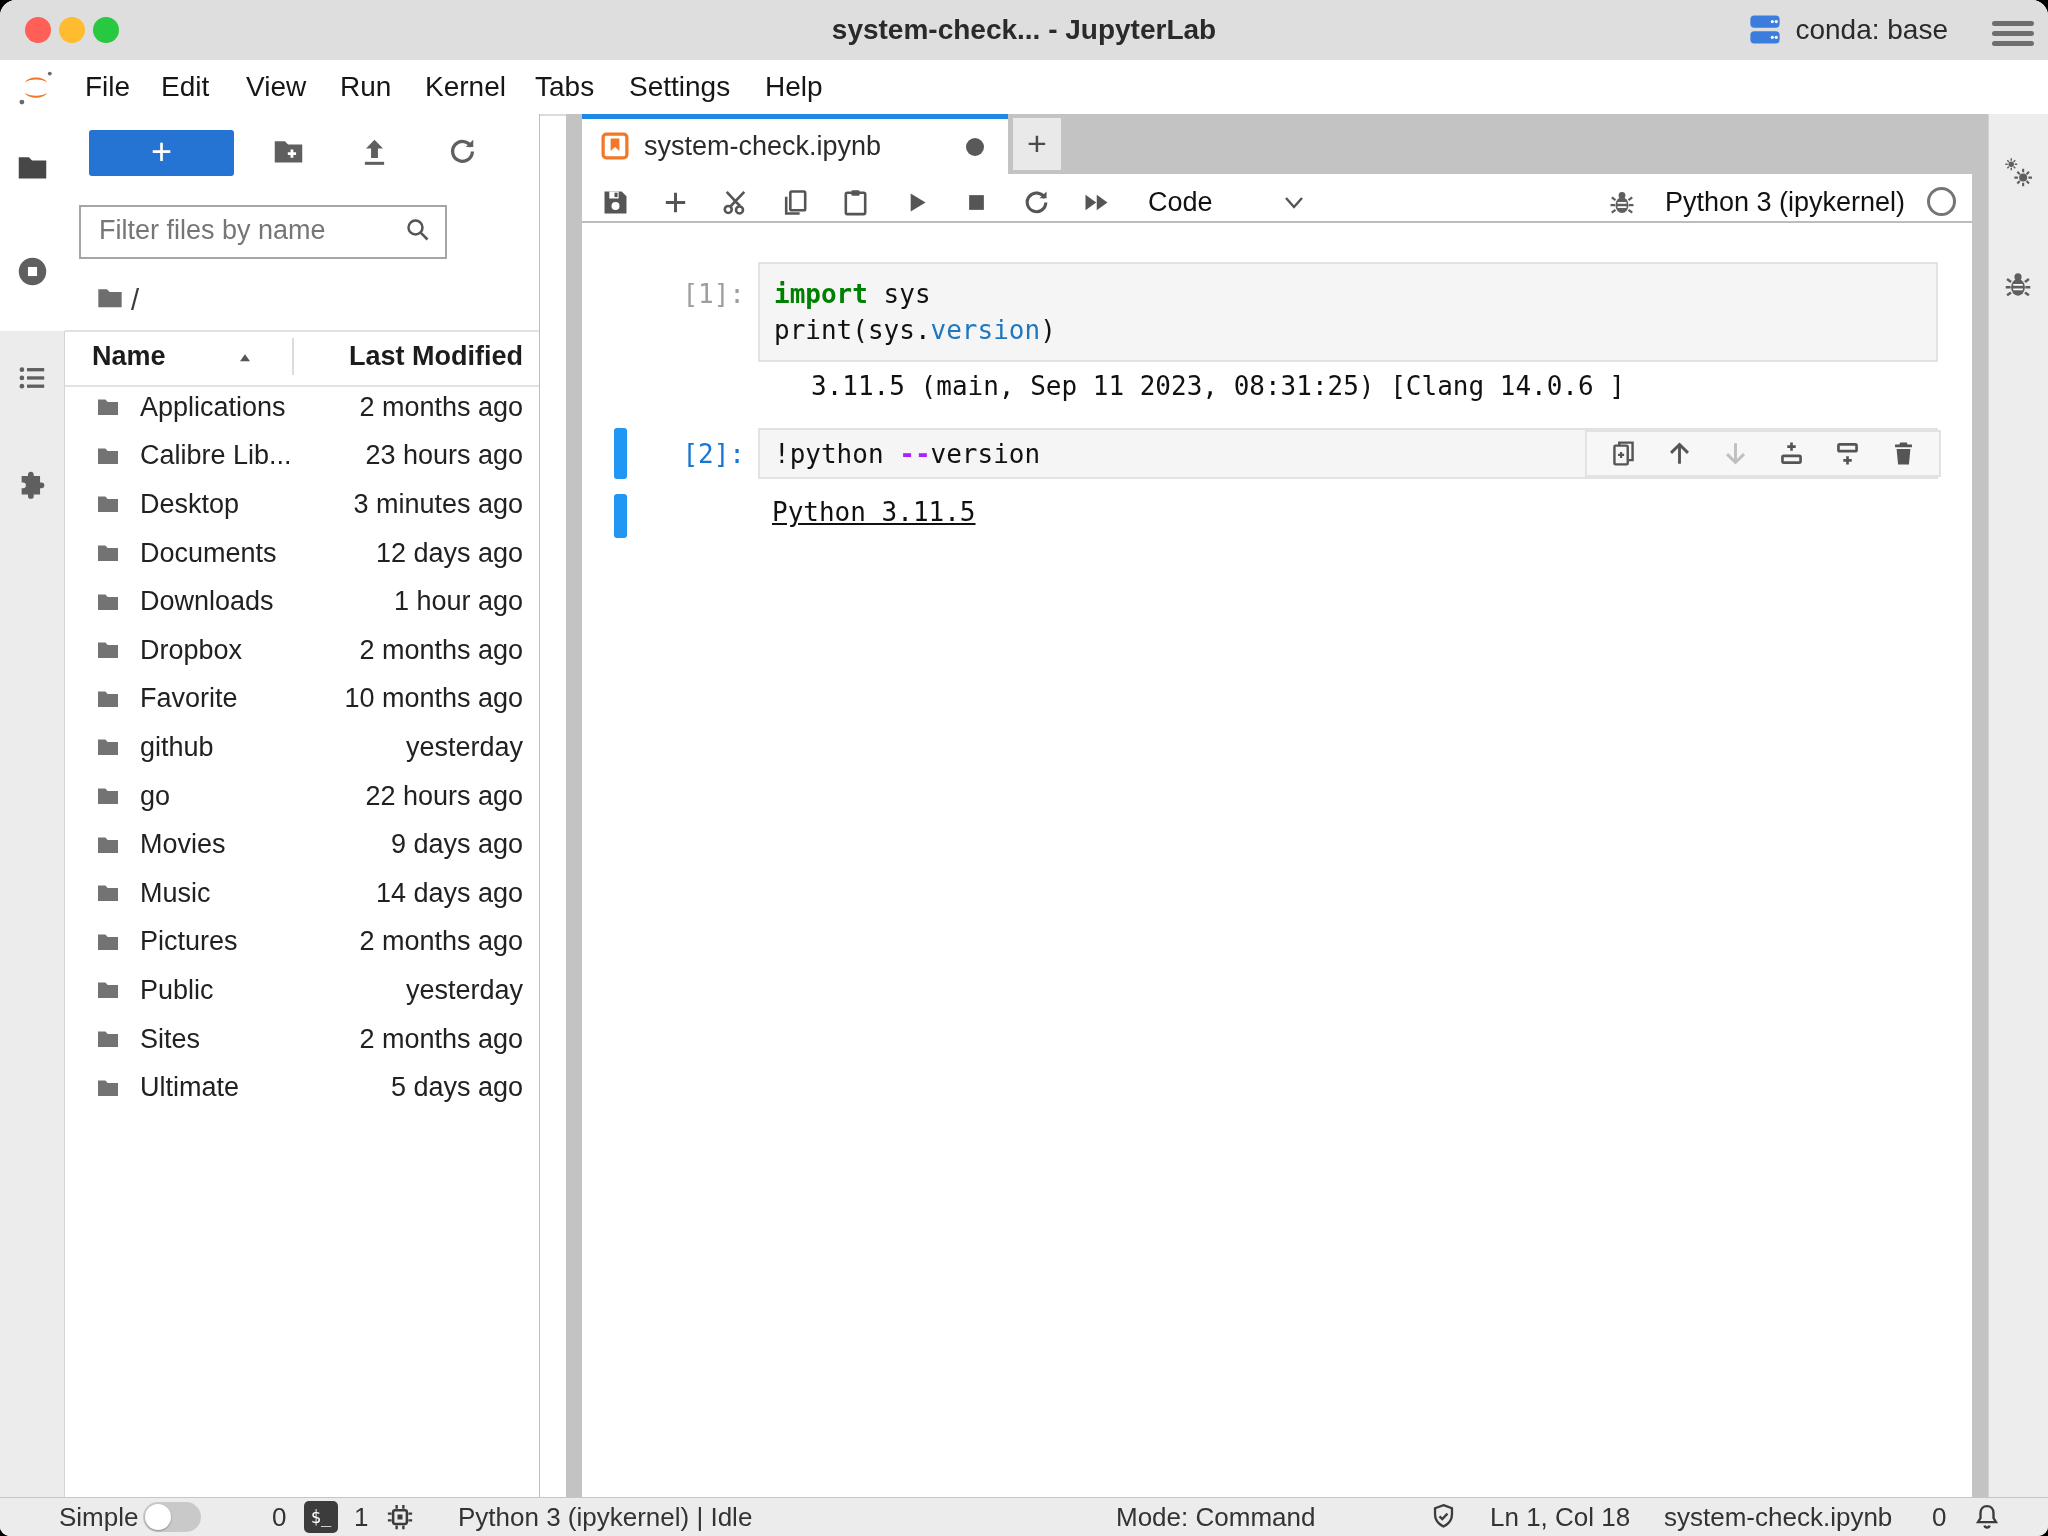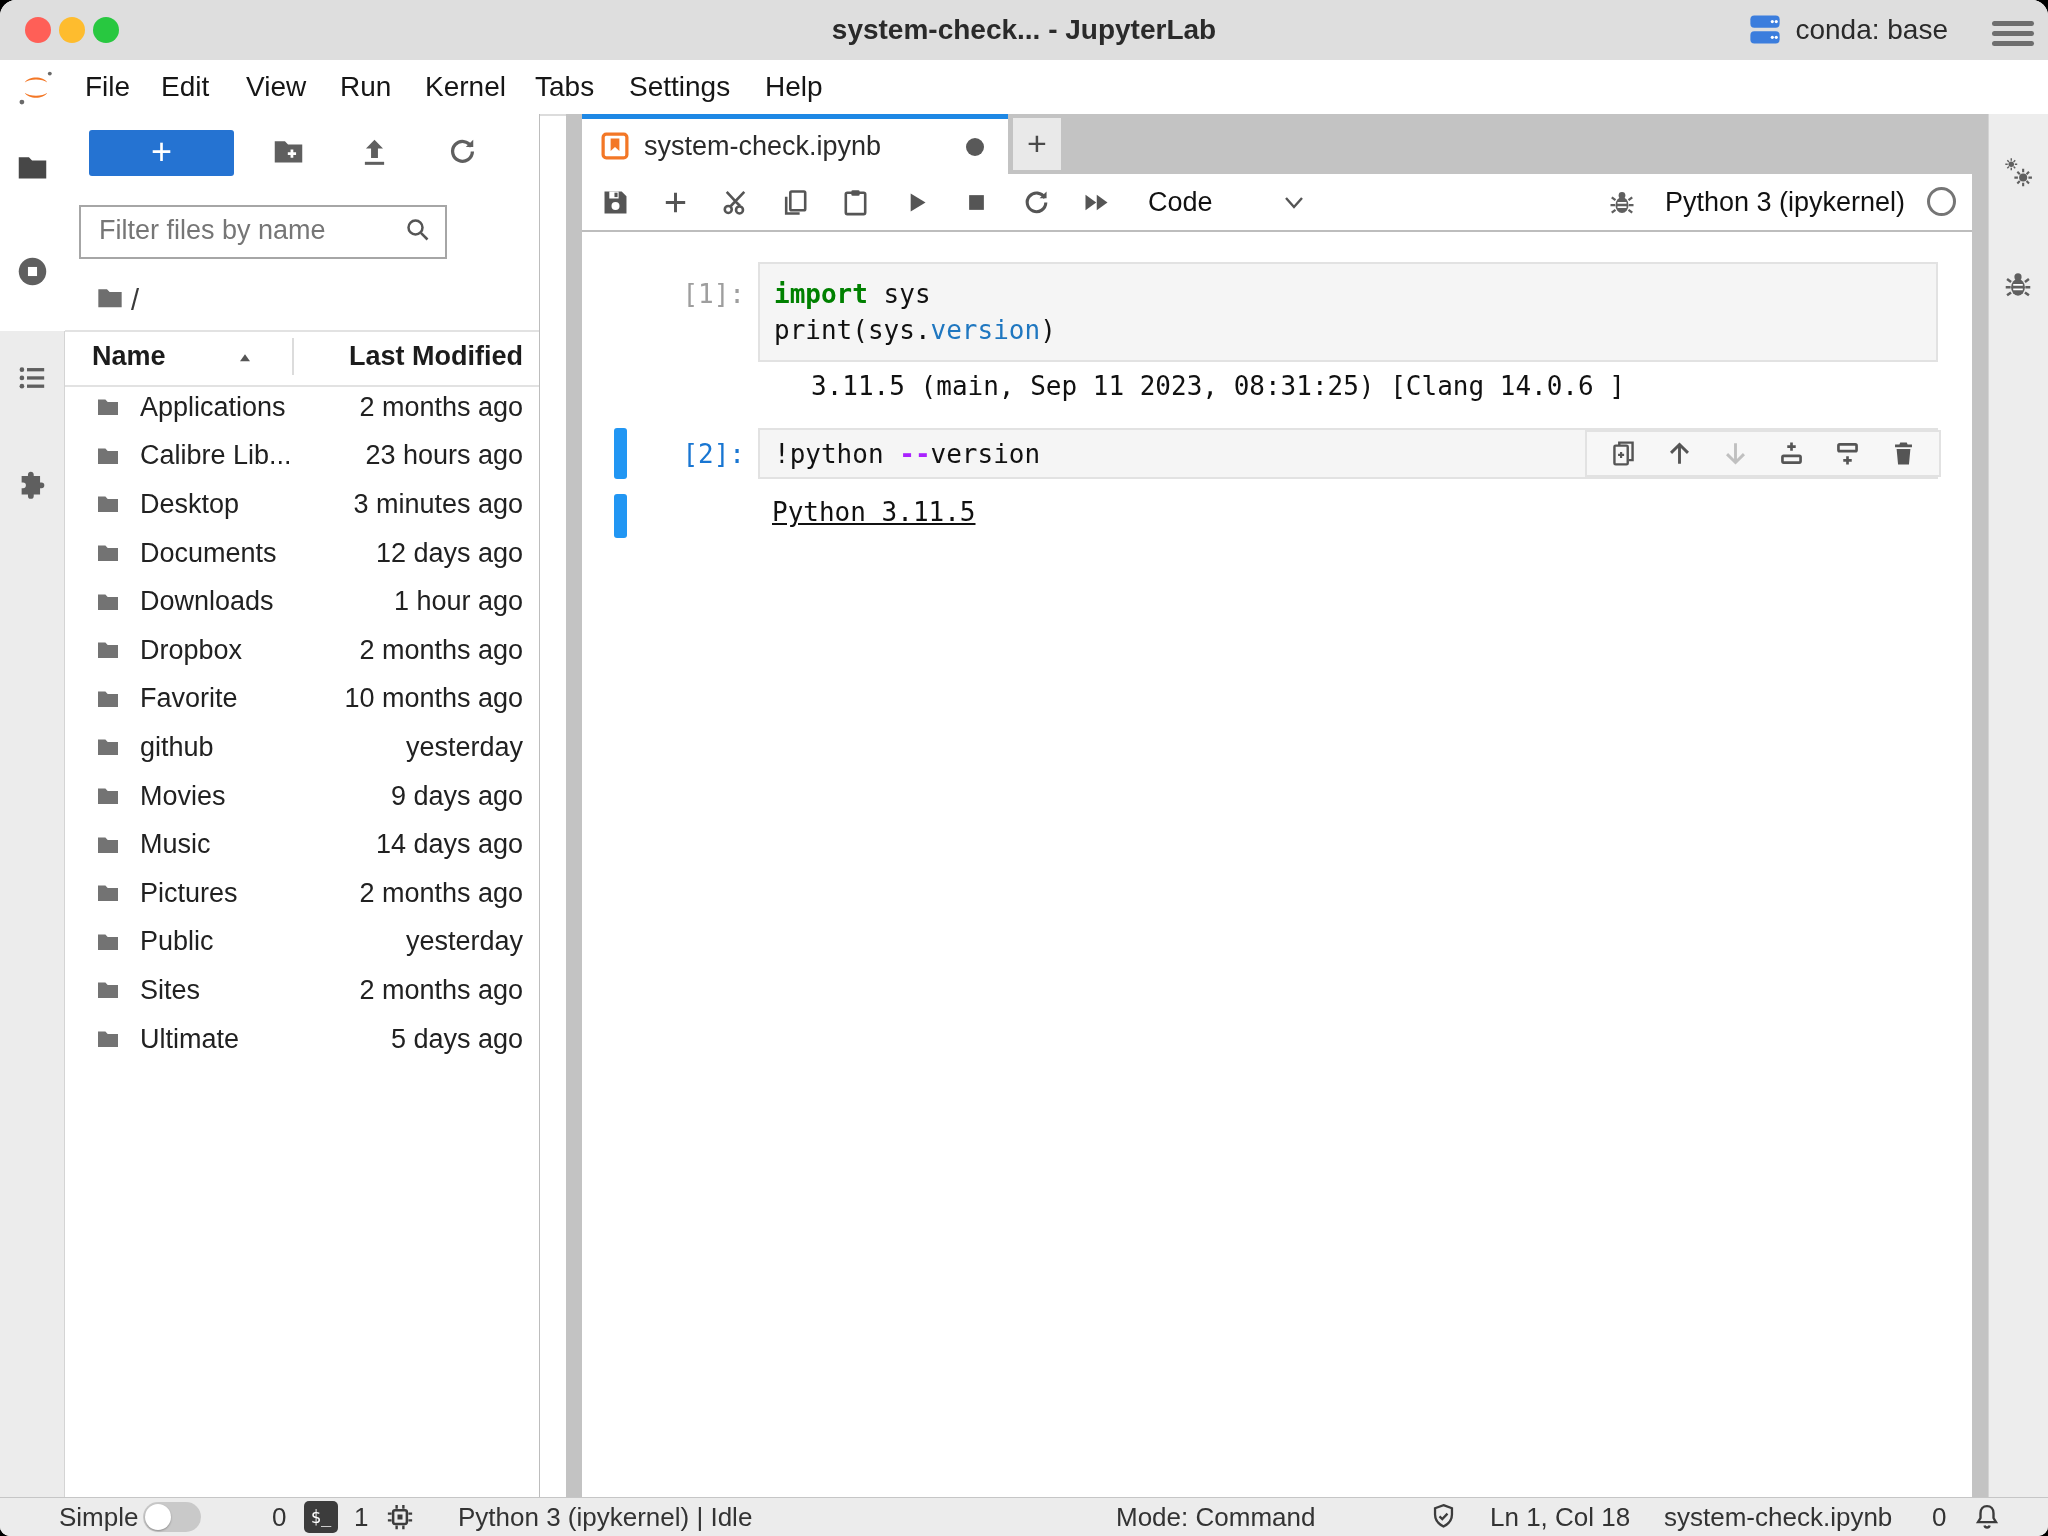--- a/index.html
+++ b/index.html
@@ -54,21 +54,21 @@
   #dock-gutter-l{left:566px;top:174px;width:16px;height:1323px;background:#c3c3c3;}
   #dock-gutter-r{left:1972px;top:174px;width:16px;height:1323px;background:#c3c3c3;}
   #nb-tab{left:582px;top:114px;width:426px;height:60px;background:#fff;border-top:5px solid #1e88e5;box-sizing:border-box;}
   #nb-tab-icon{left:18px;top:12px;width:30px;height:30px;}
   #nb-tab-label{left:62px;top:0;height:55px;line-height:55px;font-size:27px;color:#2b2b2b;}
   #nb-tab-dirty{left:384px;top:19px;width:18px;height:18px;border-radius:50%;background:#595959;}
   #new-tab-btn{left:1013px;top:118px;width:48px;height:52px;background:#e9e9e9;color:#4a4a4a;
                font-size:34px;text-align:center;line-height:50px;font-weight:300;}
 
   
-  #nb-toolbar{left:582px;top:174px;width:1390px;height:58px;background:#fff;border-bottom:2px solid #bdbdbd;box-sizing:border-box;}
+  #nb-toolbar{left:582px;top:174px;width:1390px;height:49px;background:#fff;border-bottom:2px solid #bdbdbd;box-sizing:border-box;}
   .tb-icon{top:13px;width:31px;height:31px;color:#555;}
   #celltype-label{left:566px;top:0;height:56px;line-height:56px;font-size:27px;color:#111;}
   #celltype-chevron{left:700px;top:21px;width:24px;height:16px;color:#555;}
   #kernel-bug{left:1025px;top:13px;width:30px;height:30px;color:#5f5f5f;}
   #kernel-name{left:1083px;top:0;height:56px;line-height:56px;font-size:27px;color:#111;}
   #kernel-status-circle{left:1345px;top:13px;width:29px;height:29px;border:3px solid #757575;border-radius:50%;box-sizing:border-box;}
 
   
   #notebook{left:582px;top:232px;width:1390px;height:1265px;background:#fff;}
   .prompt{width:168px;text-align:right;font-family:"DejaVu Sans Mono",monospace;font-size:26px;line-height:36px;}
@@ -301,20 +301,29 @@
   <div class="frow">
     <span class="frow-icon">
       <svg viewBox="0 0 24 24" width="24" height="24">
               <path d="M2 4.5h7.4l2.3 2.4H22V20H2z" fill="currentColor"></path>
             </svg>
     </span>
     <span class="frow-name">github</span>
     <span class="frow-mod">yesterday</span>
   </div>
 
+  <div class="frow">
+    <span class="frow-icon">
+      <svg viewBox="0 0 24 24" width="24" height="24">
+              <path d="M2 4.5h7.4l2.3 2.4H22V20H2z" fill="currentColor"></path>
+            </svg>
+    </span>
+    <span class="frow-name">go</span>
+    <span class="frow-mod">22 hours ago</span>
+  </div>
 
 
   <div class="frow">
     <span class="frow-icon">
       <svg viewBox="0 0 24 24" width="24" height="24">
               <path d="M2 4.5h7.4l2.3 2.4H22V20H2z" fill="currentColor"></path>
             </svg>
     </span>
     <span class="frow-name">Movies</span>
     <span class="frow-mod">9 days ago</span>

